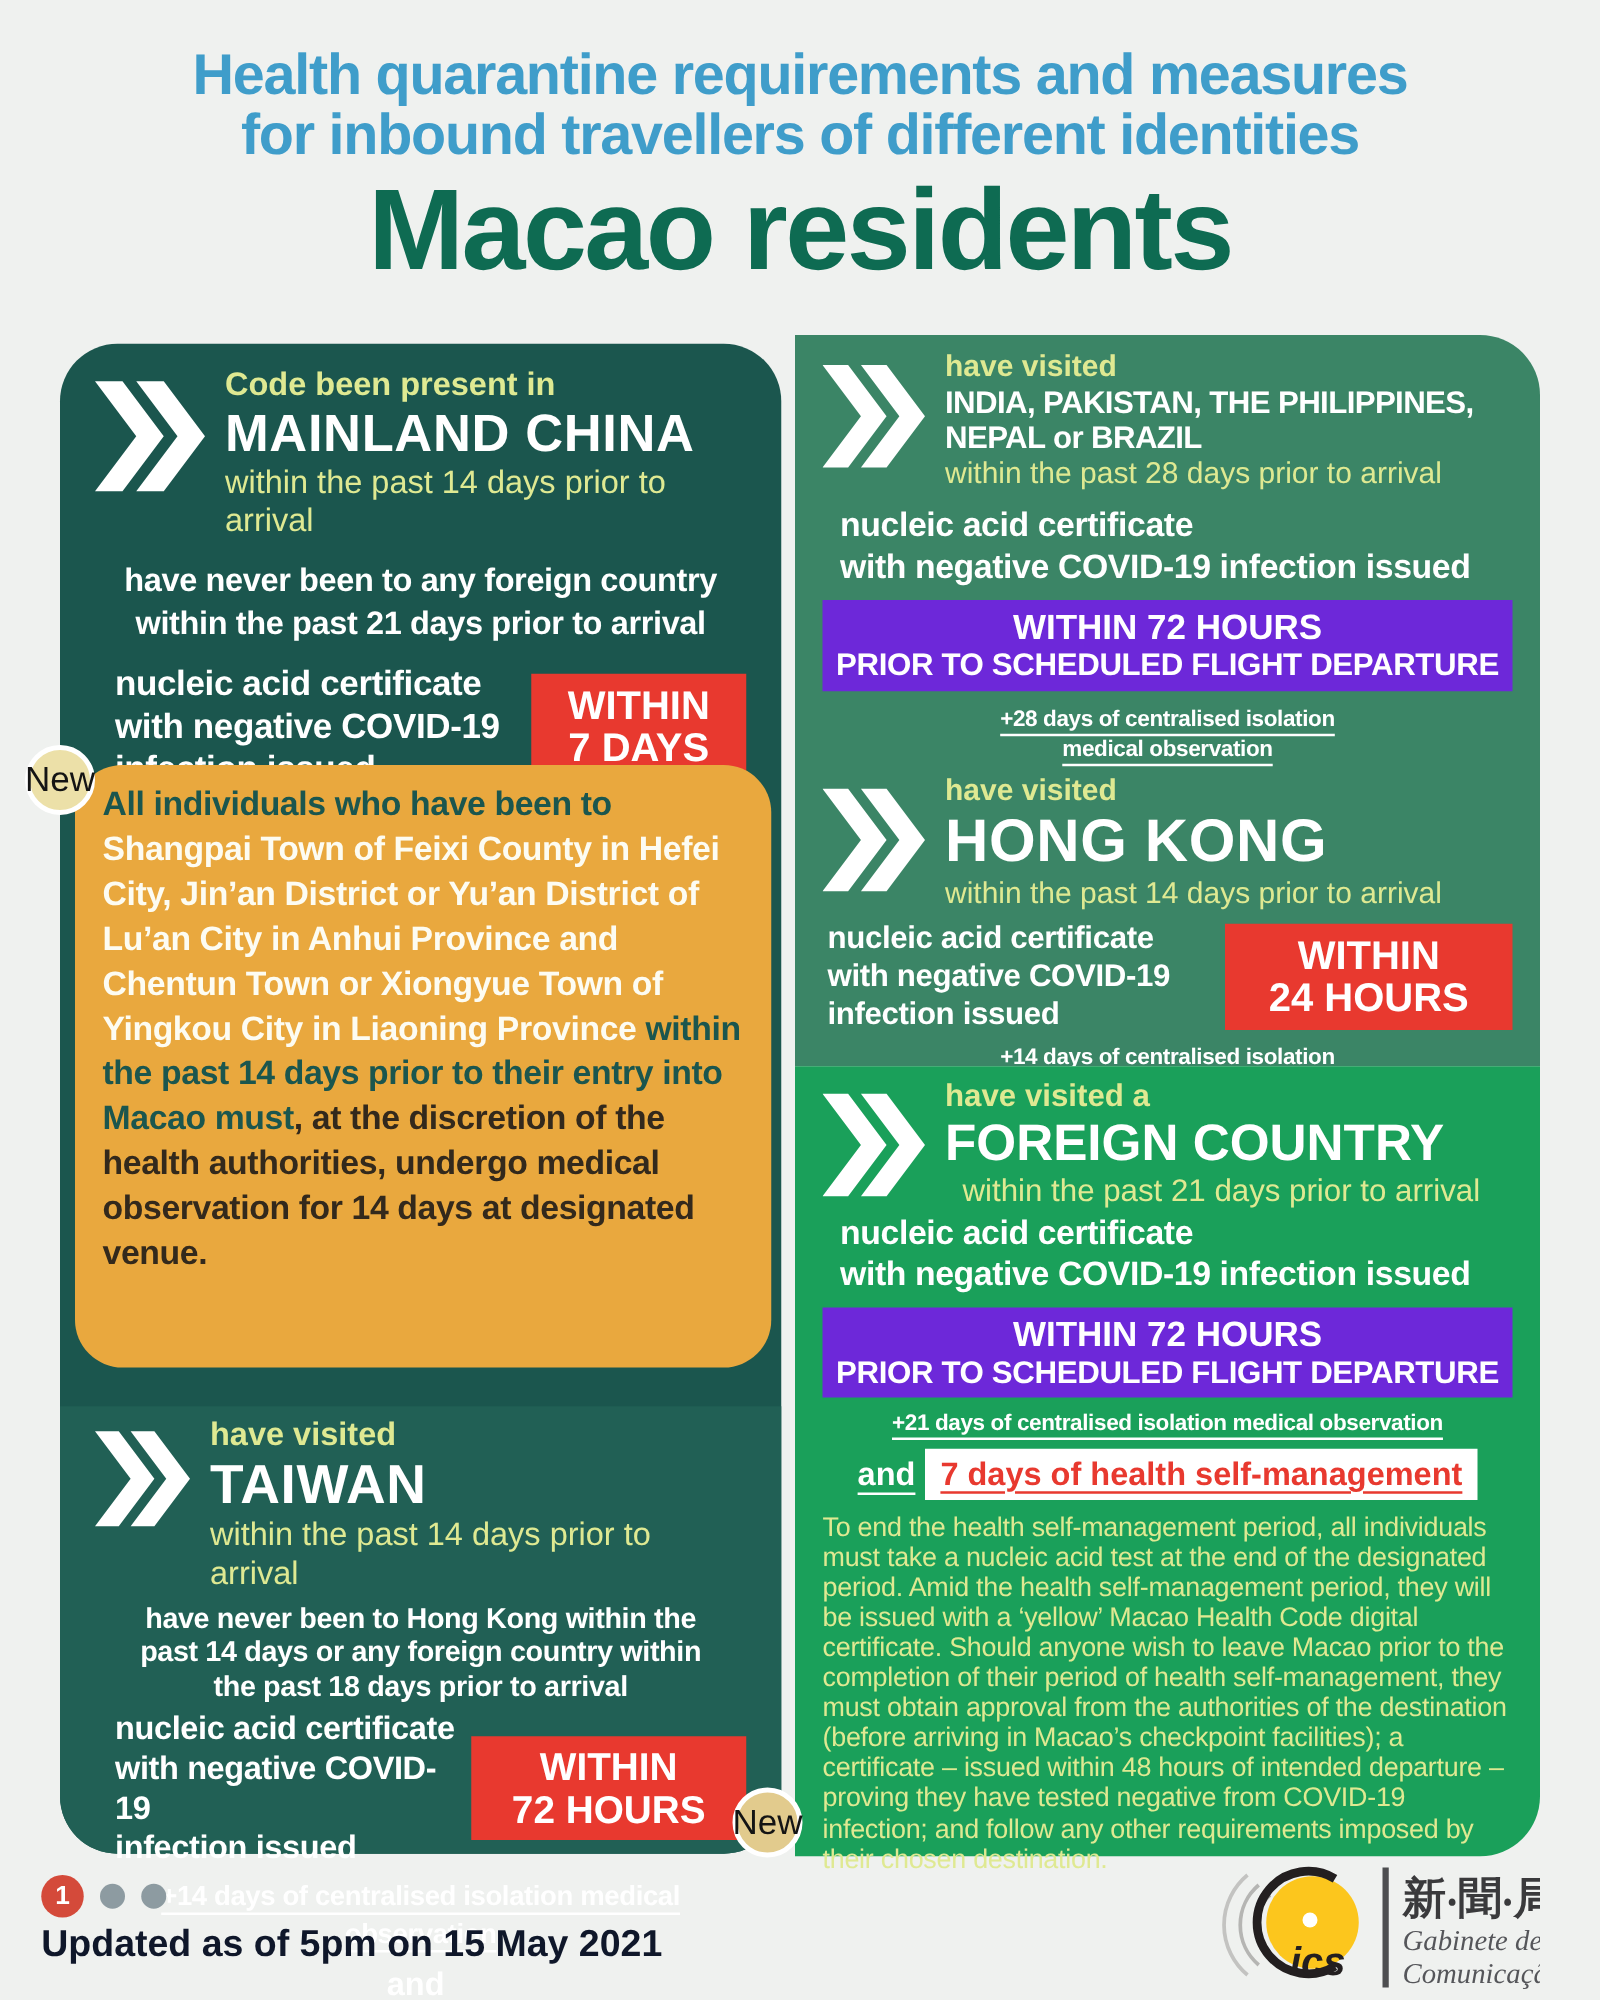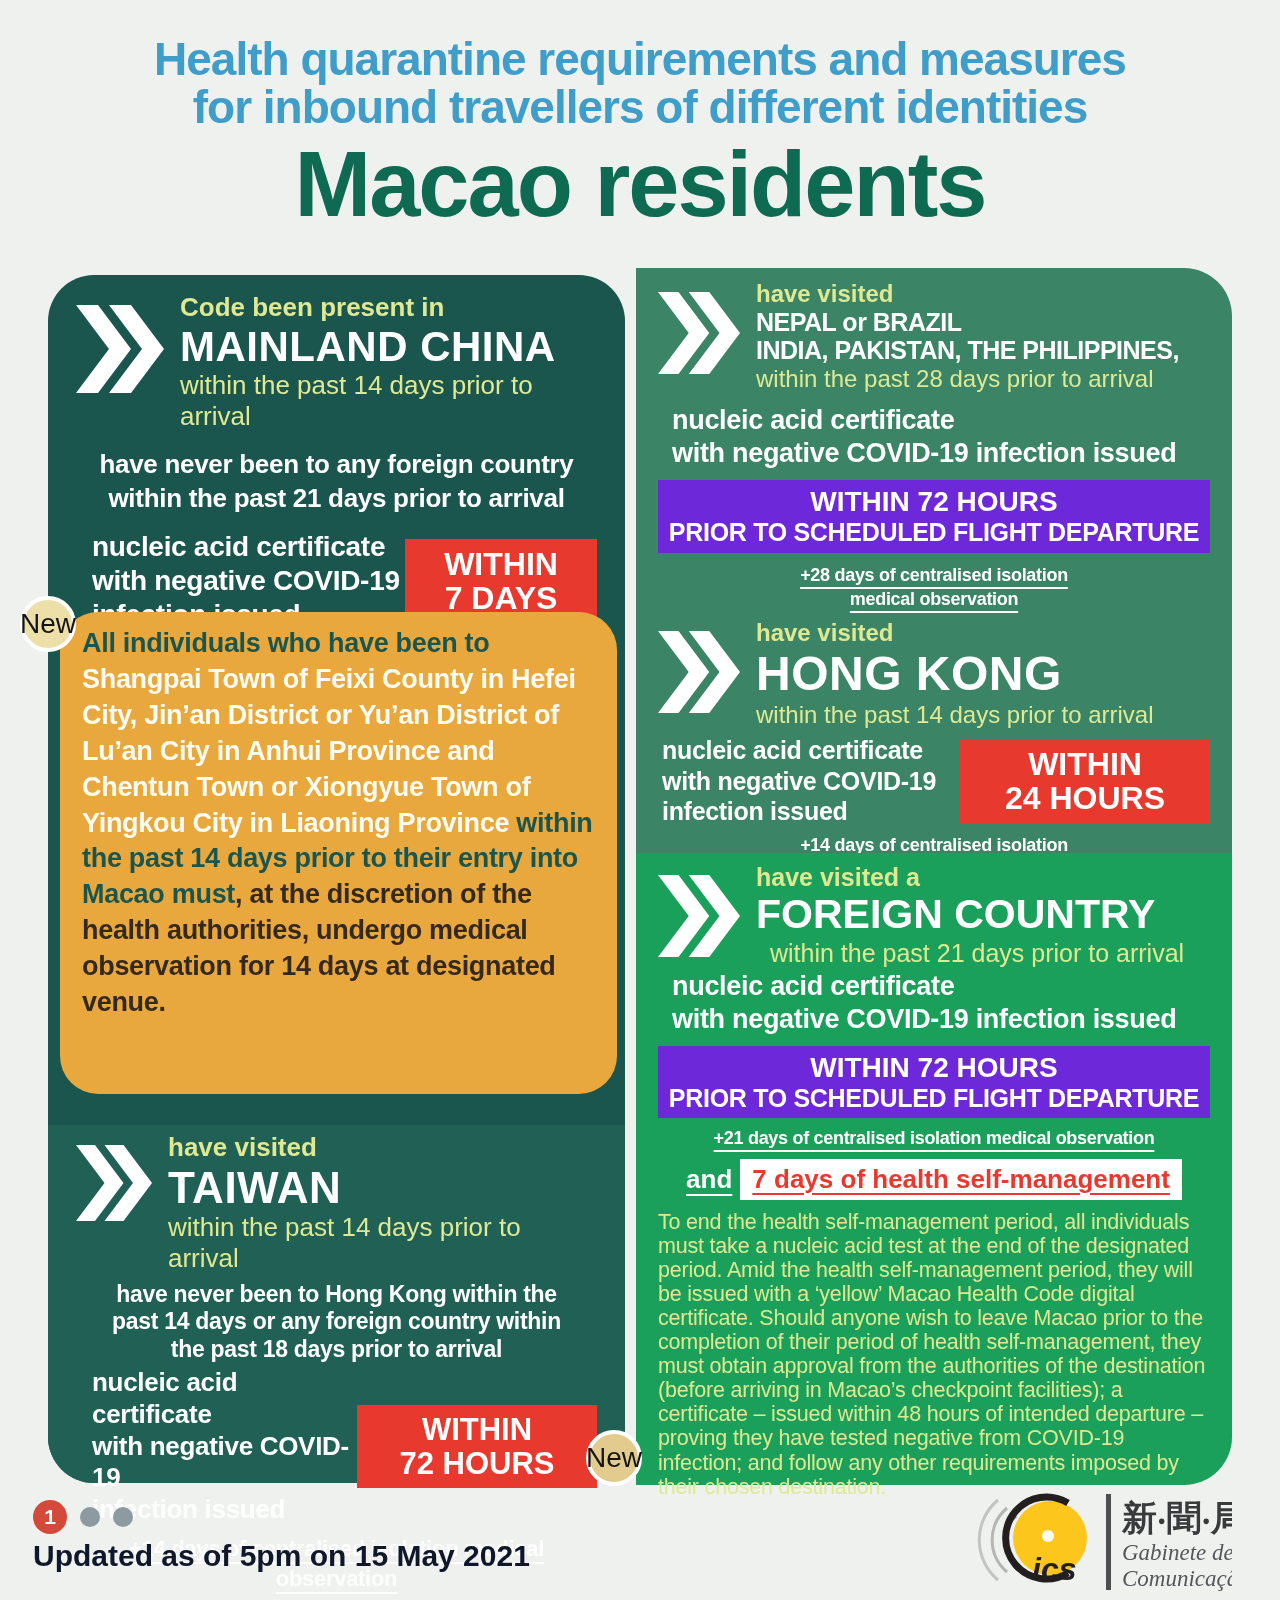--- a/index.html
+++ b/index.html
@@ -33,21 +33,21 @@
   
   .cond{font-size:26px;font-weight:bold;color:#fff;line-height:1.3;margin:16px 0 0;
         text-align:center;letter-spacing:-0.3px;}
   .cond.small{font-size:23px;line-height:1.2;margin:6px 0 0;}
   .nuc-row{display:flex;align-items:center;margin-top:14px;}
   .nuc{font-size:28px;font-weight:bold;color:#fff;line-height:1.22;margin:0;flex:1;
        padding-left:16px;letter-spacing:-0.3px;}
   .nuc-wide{font-size:27px;font-weight:bold;color:#fff;line-height:1.22;margin:10px 0 0;
             padding-left:14px;letter-spacing:-0.3px;}
   .badge{background:#e8392f;color:#fff;font-weight:bold;text-align:center;
-         padding:8px 22px;line-height:1.08;}
+         padding:8px 12px;line-height:1.08;}
   .badge span{display:block;}
   .badge-7{font-size:32px;min-width:148px;}
   .badge-72{font-size:31px;min-width:196px;}
   .badge-24{font-size:32px;min-width:206px;}
   .banner{background:#6d28d9;color:#fff;font-weight:bold;text-align:center;
           padding:6px 4px;margin:10px 0 0;line-height:1.15;}
   .banner span{display:block;}
   .banner .bl1{font-size:28px;}
   .banner .bl2{font-size:25px;letter-spacing:-0.3px;}
   .iso{font-size:18px;font-weight:bold;color:#fff;text-align:center;line-height:1.35;
@@ -183,22 +183,22 @@
   </section>
 
   <section class="panel panel-rt">
     <div class="sec-head">
       <svg class="chev" width="82" height="90" viewBox="0 0 96 96">
         <polygon fill="#ffffff" points="0,0 24,0 60,48 24,96 0,96 36,48"></polygon>
         <polygon fill="#ffffff" points="36,0 60,0 96,48 60,96 36,96 72,48"></polygon>
       </svg>
       <div class="head-text">
         <div class="intro" style="font-size:24px">have visited</div>
+        <div class="place md">INDIA, PAKISTAN, THE PHILIPPINES,</div>
         <div class="place md">NEPAL or BRAZIL</div>
-        <div class="place md">INDIA, PAKISTAN, THE PHILIPPINES,</div>
         <div class="window" style="font-size:24px">within the past 28 days prior to arrival</div>
       </div>
     </div>
     <p class="nuc-wide">
       <span style="display:block">nucleic acid certificate</span>
       <span style="display:block">with negative COVID-19 infection issued</span>
     </p>
     <div class="banner">
       <span class="bl1">WITHIN 72 HOURS</span>
       <span class="bl2">PRIOR TO SCHEDULED FLIGHT DEPARTURE</span>

